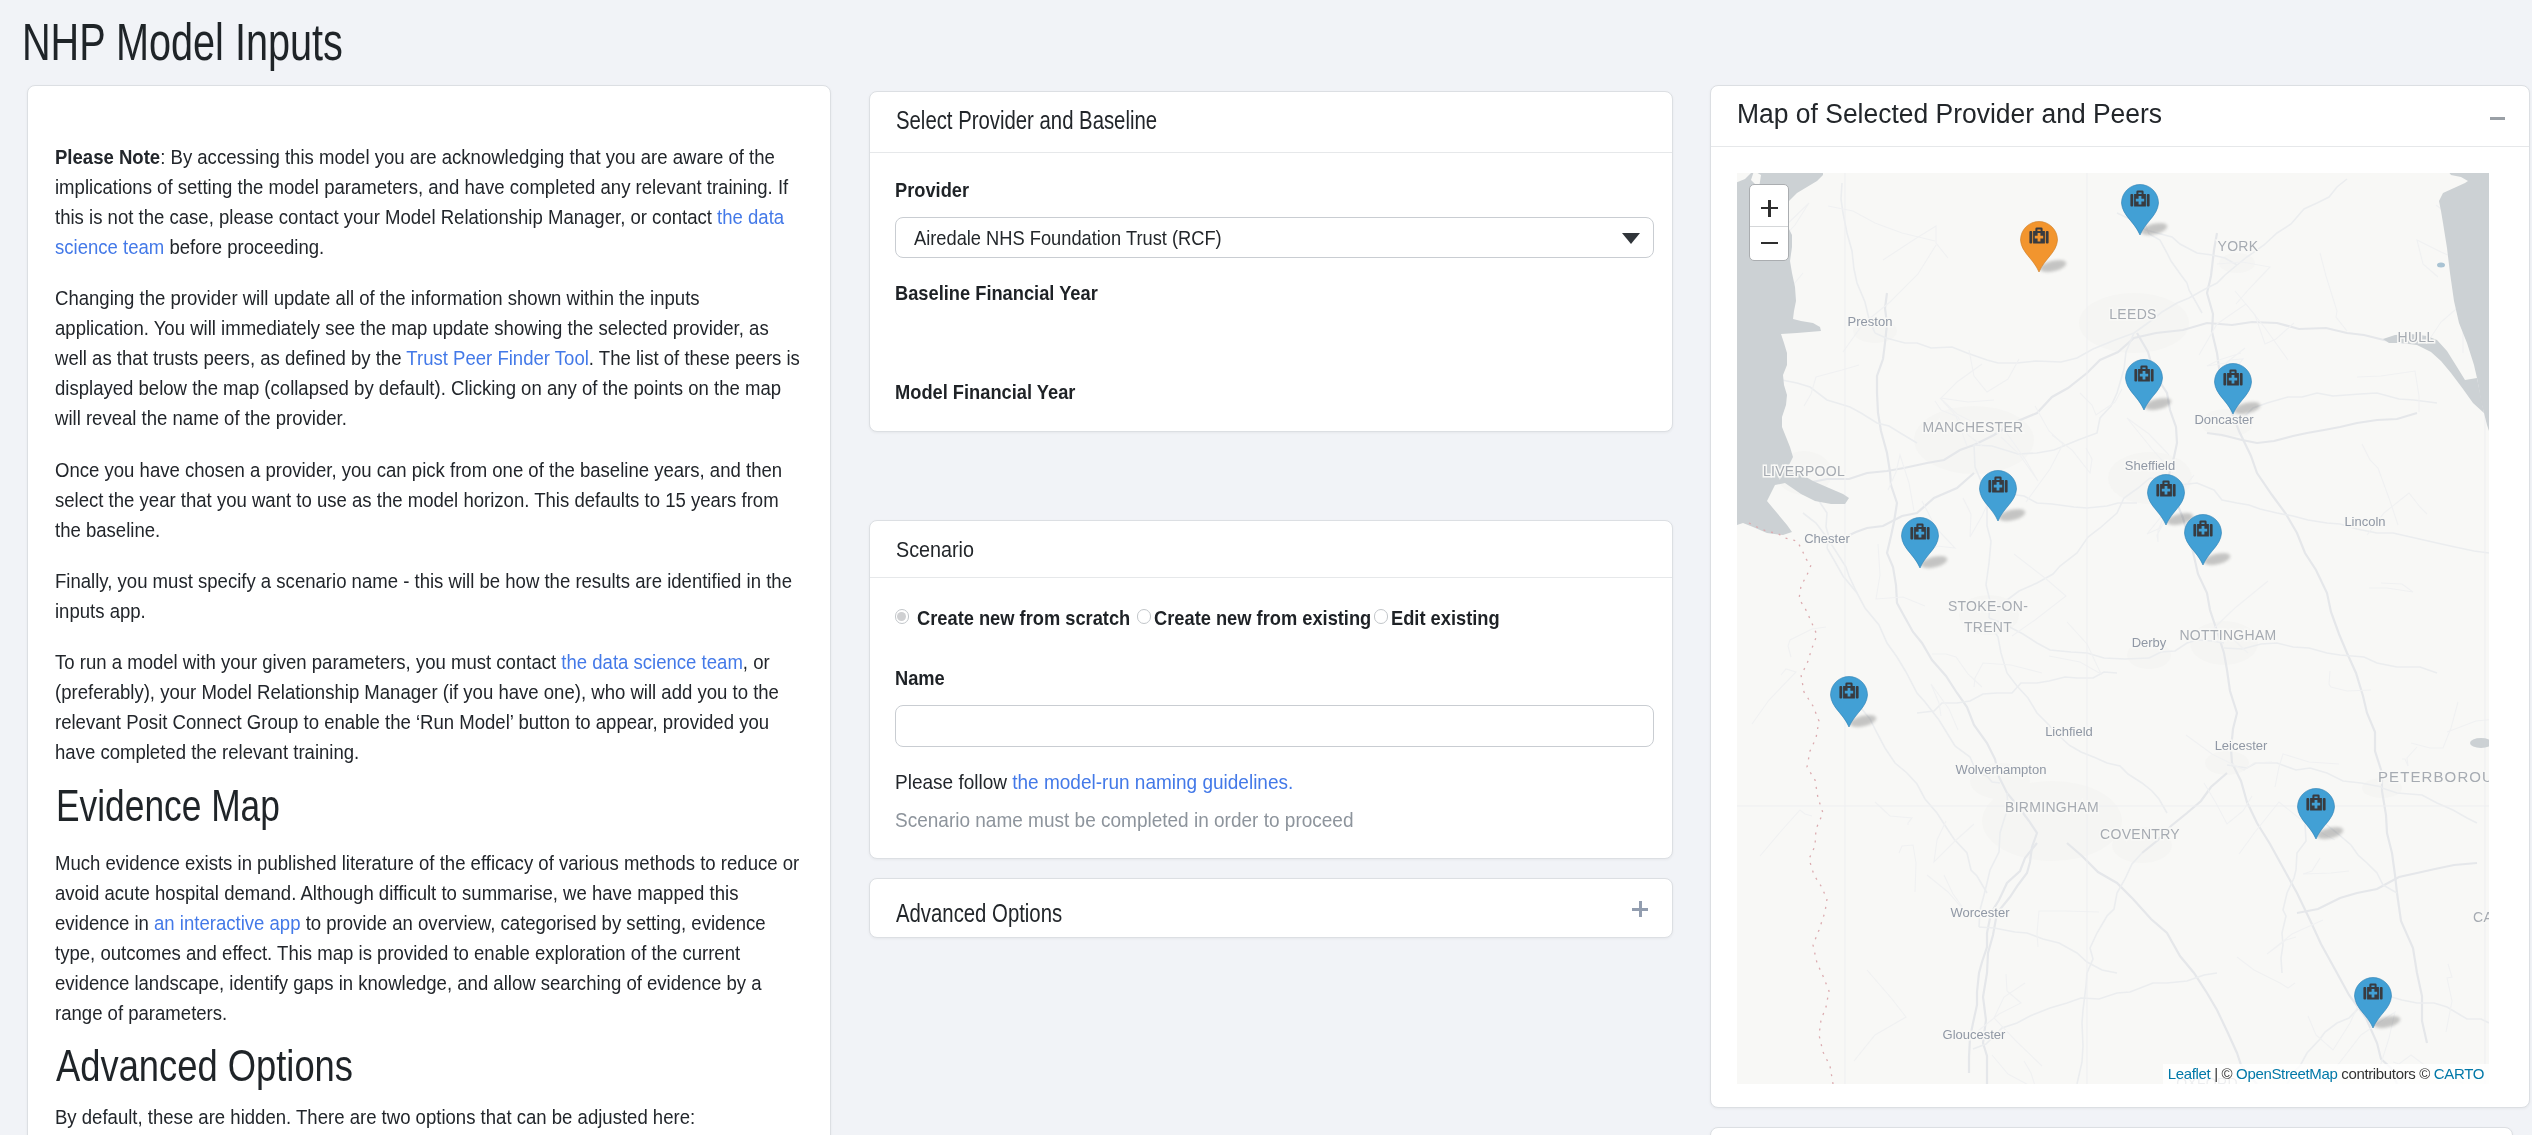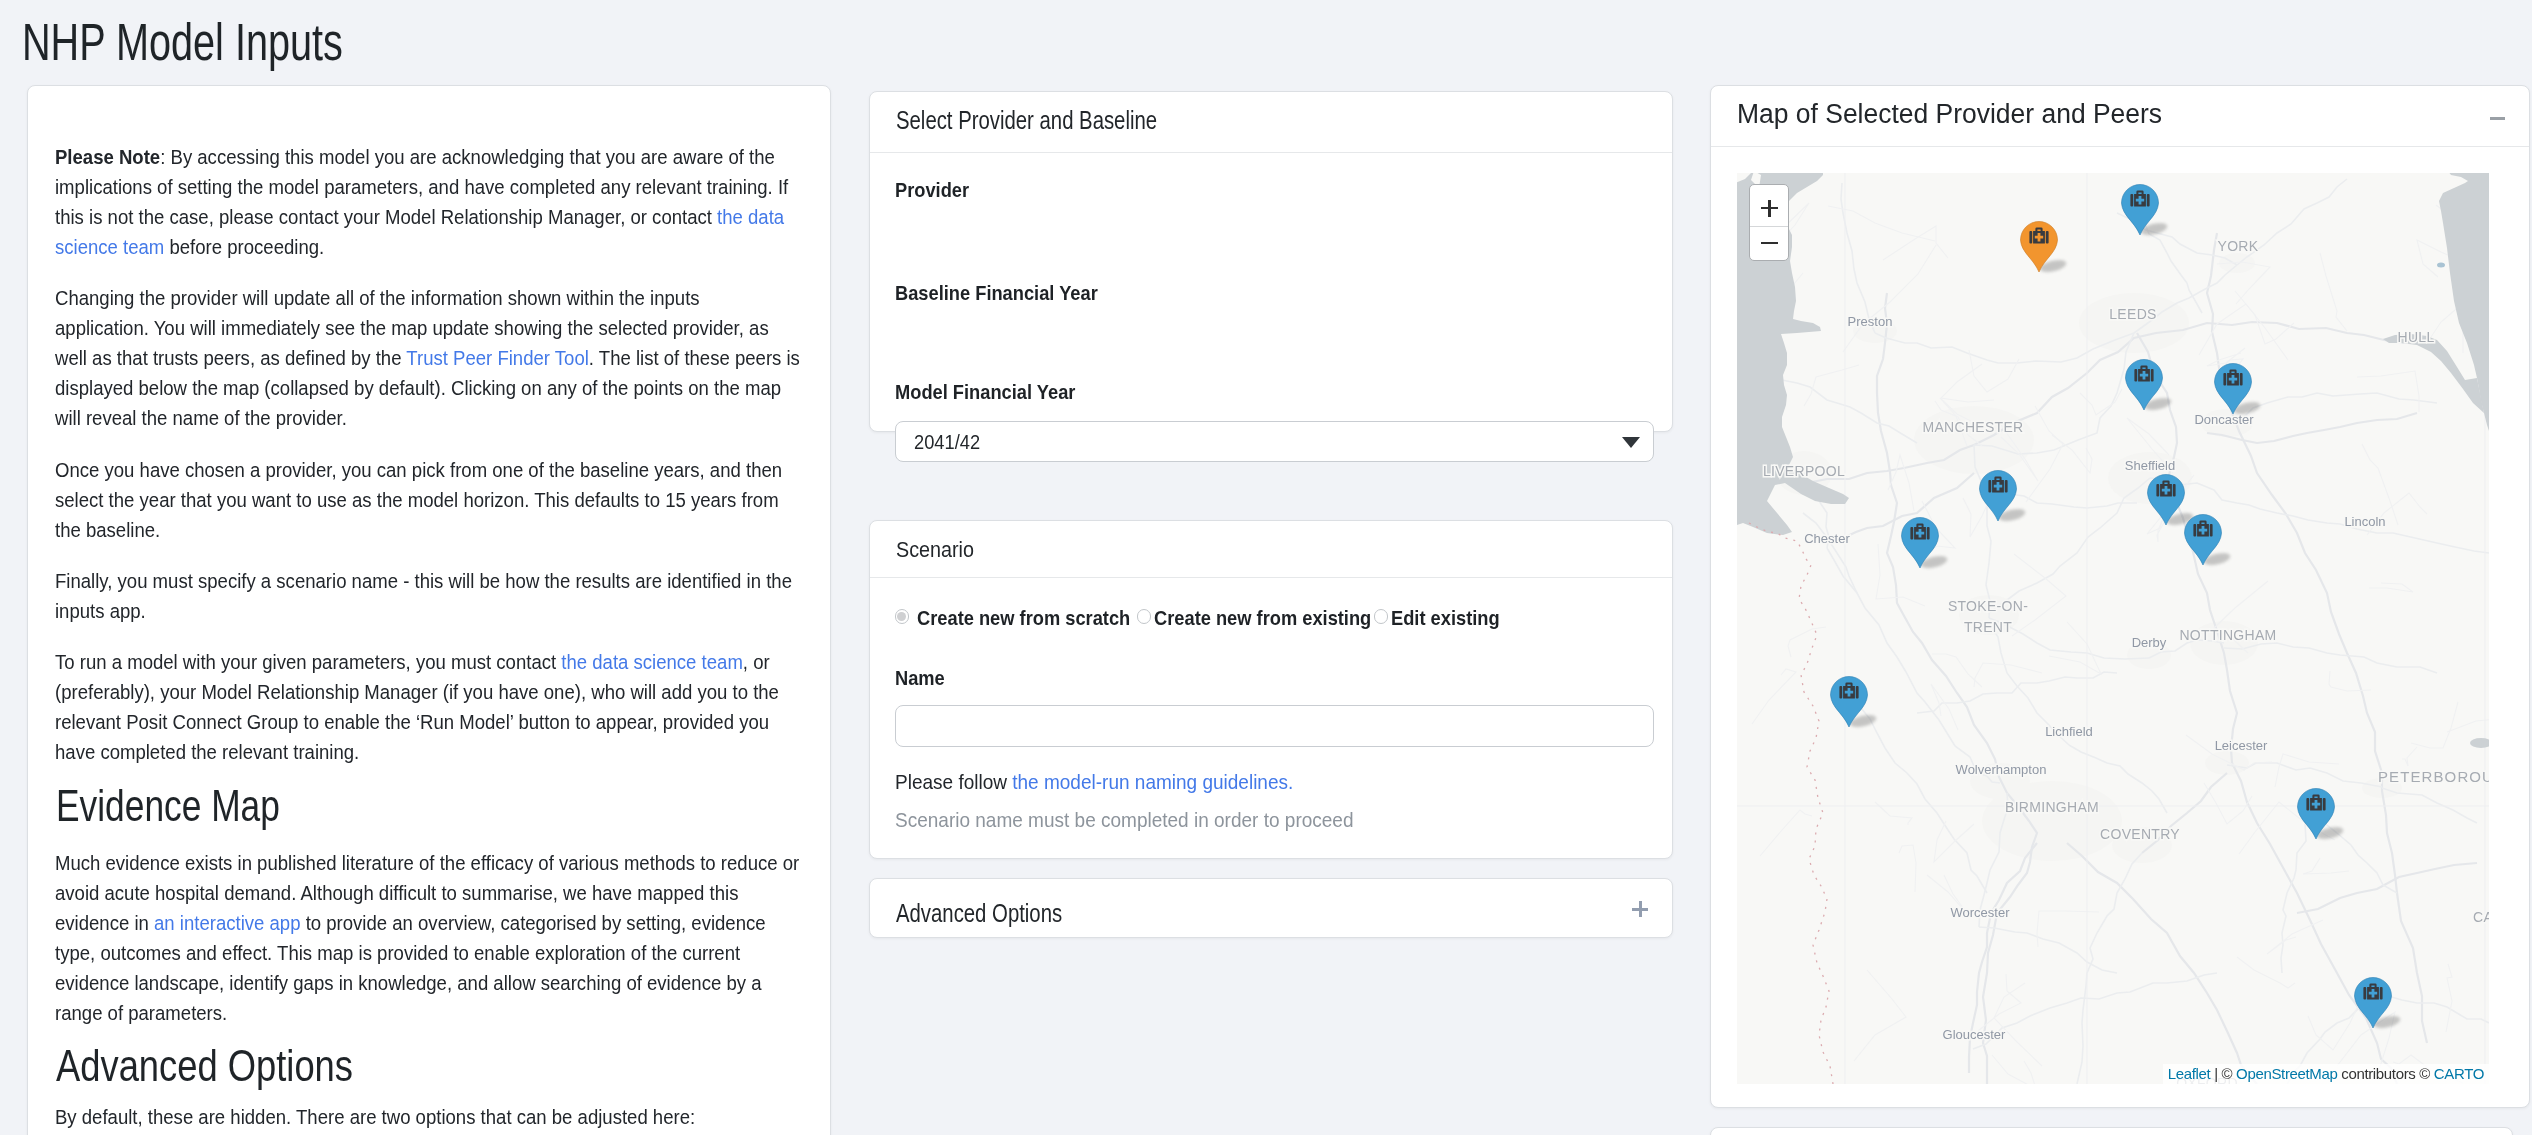--- a/index.html
+++ b/index.html
@@ -76,26 +76,26 @@
   <div class="bigh" style="left:28px; top:958px; transform:scaleX(.826);">Advanced Options</div>
   <div class="b" style="left:27px; top:1016px;">
     By default, these are hidden. There are two options that can be adjusted here:
   </div>
 </div>
 
 <div class="card" style="left:869px; top:91px; width:804px; height:341px;">
   <div class="hdb" style="height:61px;"></div>
   <div class="hd" style="left:26px; top:15.4px; transform:scaleX(.782);">Select Provider and Baseline</div>
   <div class="lbl" style="left:25px; top:83px;">Provider</div>
+  <div class="sel" style="left:25px; top:125px; width:759px;">
+      <i>Airedale NHS Foundation Trust (RCF)</i>
+      <u></u>
+    </div>
   <div class="lbl" style="left:25px; top:186px;">Baseline Financial Year</div>
   <div class="lbl" style="left:25px; top:285px;">Model Financial Year</div>
-  <div class="sel" style="left:25px; top:329px; width:759px;">
-      <i>2041/42</i>
-      <u></u>
-    </div>
 </div>
 
 <div class="card" style="left:869px; top:520px; width:804px; height:339px;">
   <div class="hdb" style="height:57px;"></div>
   <div class="hd" style="left:26px; top:17.5px; font-size:22px; transform:scaleX(.898);">Scenario</div>
   <div class="rad on" style="left:24.5px; top:88.2px;"></div>
   <div class="lbl" style="left:47px; top:82px;">Create new from scratch</div>
   <div class="rad" style="left:266.8px; top:88.2px;"></div>
   <div class="lbl" style="left:283.5px; top:82px;">Create new from existing</div>
   <div class="rad" style="left:503.8px; top:88.2px;"></div>

